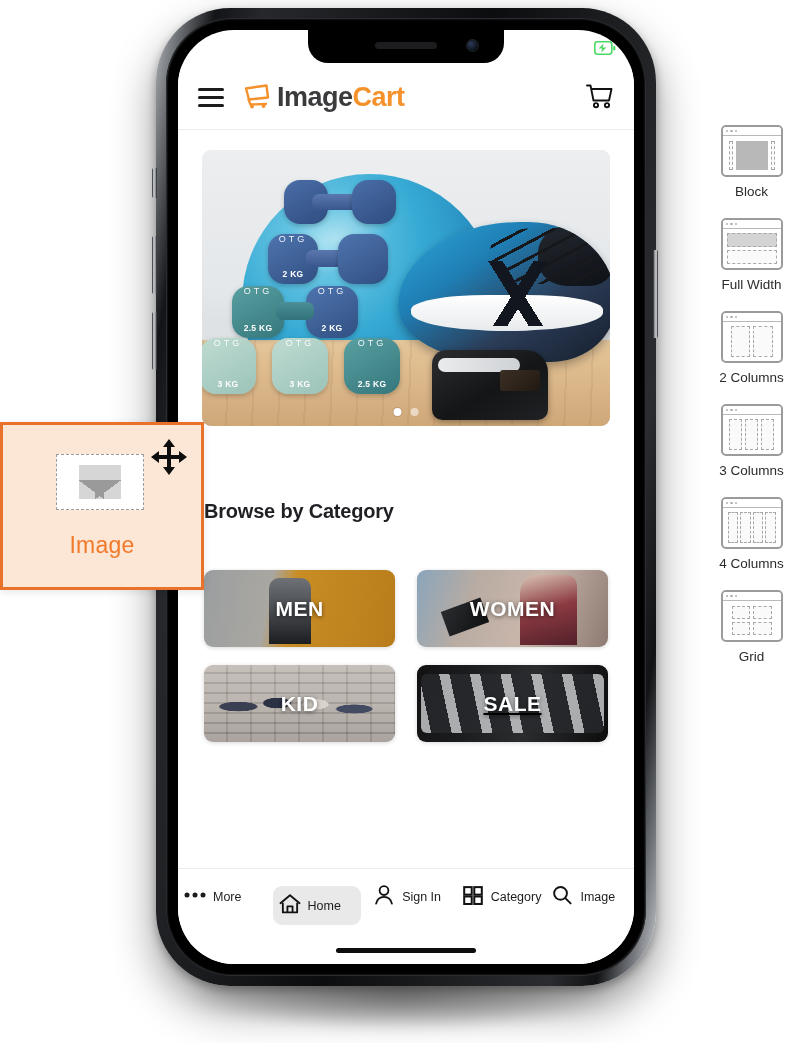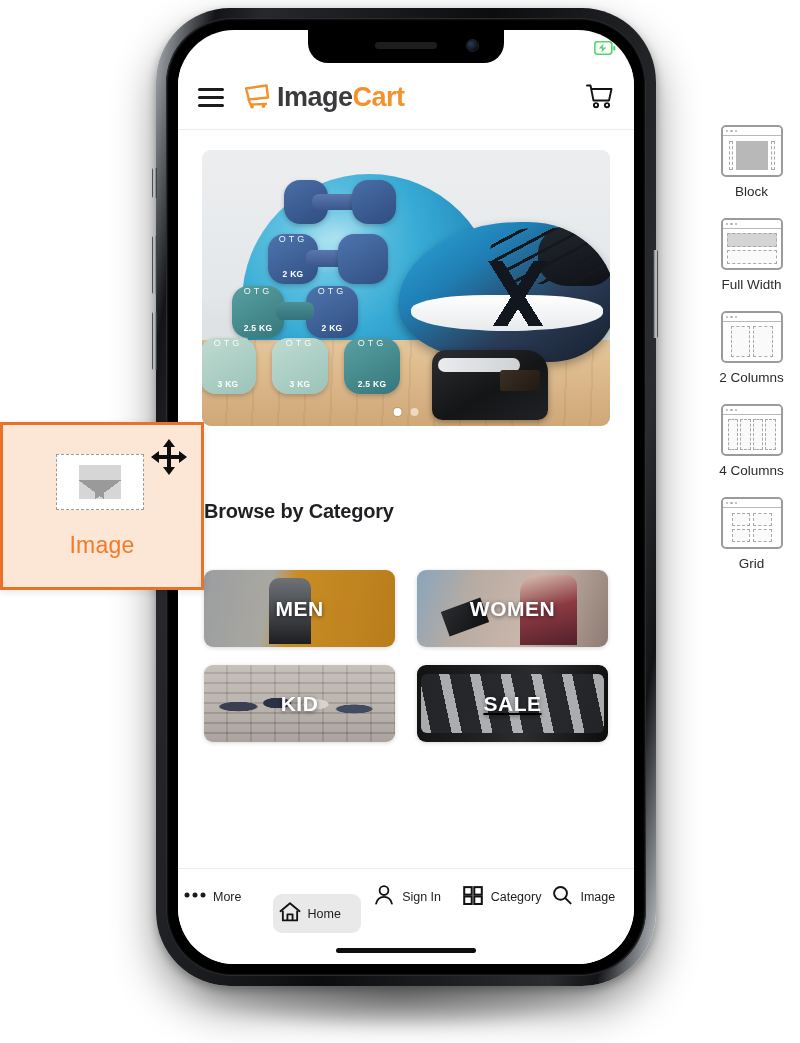--- a/index.html
+++ b/index.html
@@ -155,21 +155,21 @@
       repeating-linear-gradient(78deg, rgba(225,228,230,.85) 0 10px, rgba(40,42,46,.9) 10px 30px);
     border-radius:6px; opacity:.85;}
 
   
   .bottom-nav{
     position:absolute; bottom:0; left:0; width:100%; height:96px; background:#fff;
     border-top:1px solid #ececec; display:flex; align-items:flex-start; padding-top:8px; z-index:8;
   }
   .nav-item{ flex:1; display:flex; flex-direction:row; align-items:center; gap:5px;
     padding:7px 4px 6px; border-radius:9px; cursor:pointer; }
-  .nav-item.active{ background:#e9e9e9; margin:17px 6px; }
+  .nav-item.active{ background:#e9e9e9; margin:9px 6px; }
   .nav-label{ font-size:12.5px; color:#1d1d1f; }
   .home-indicator{ position:absolute; bottom:11px; left:50%; transform:translateX(-50%);
     width:140px; height:5px; border-radius:3px; background:#0d0d0d; z-index:9;}
 
   
   .img-widget{
     position:absolute; left:0; top:422px; width:204px; height:168px;
     background:#fce6d6; border:3px solid #e8722a; z-index:40;
     display:flex; flex-direction:column; align-items:center; justify-content:center;
     box-shadow:0 2px 8px rgba(0,0,0,.10);
@@ -446,20 +446,37 @@
         <div class="li-body" style="padding:4px 8px;">
           <div class="col-wrap">
               <div class="dbox"></div>
               <div class="dbox"></div>
             </div>
         </div>
       </div>
       <div class="li-label">2 Columns</div>
     </div>
 
+    <div class="layout-item">
+      <div class="li-icon">
+        <div class="li-bar">
+            <i></i>
+            <i></i>
+            <i></i>
+          </div>
+        <div class="li-body" style="padding:4px 6px;">
+          <div class="col-wrap">
+              <div class="dbox"></div>
+              <div class="dbox"></div>
+              <div class="dbox"></div>
+            </div>
+        </div>
+      </div>
+      <div class="li-label">3 Columns</div>
+    </div>
 
     <div class="layout-item">
       <div class="li-icon">
         <div class="li-bar">
             <i></i>
             <i></i>
             <i></i>
           </div>
         <div class="li-body" style="padding:4px 5px;">
           <div class="col-wrap" style="gap:2px;">

